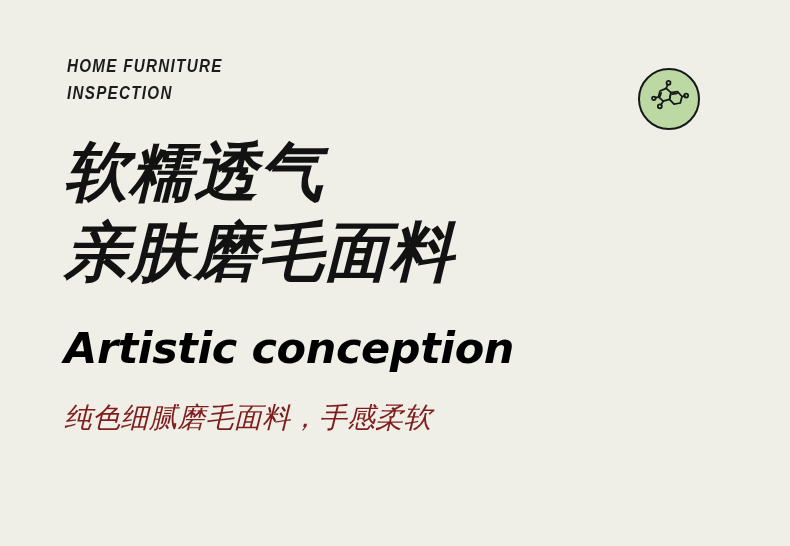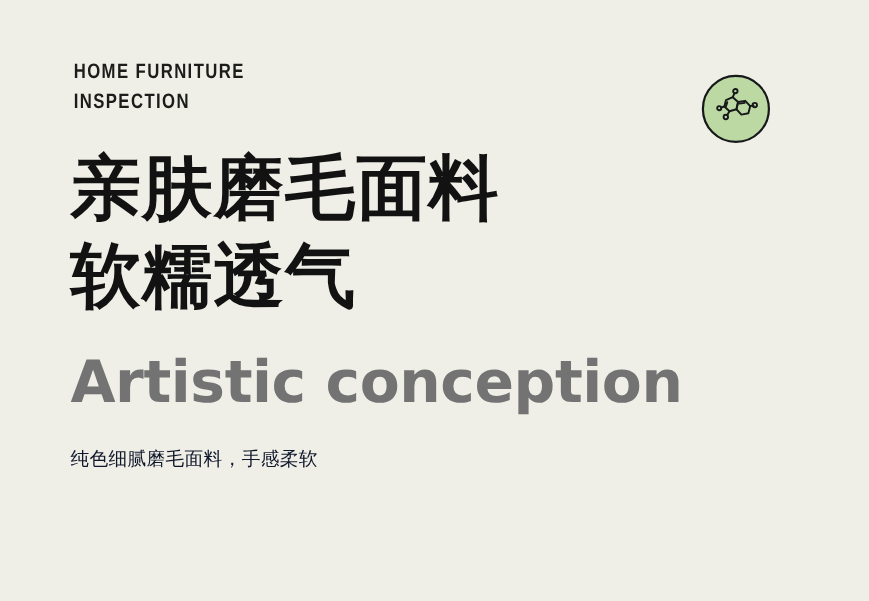--- a/index.html
+++ b/index.html
@@ -16,20 +16,21 @@
     position: relative;
     -webkit-font-smoothing: antialiased;
   }
 
   .poster {
     position: relative;
     width: 790px;
     height: 546px;
     background: #efefe7;
     box-sizing: border-box;
+    font-style: italic;
   }
 
   
   .eyebrow {
     position: absolute;
     left: 67px;
     top: 52px;
     width: 420px;
   }
   .eyebrow-line {
@@ -86,42 +87,42 @@
 
   
   .subtitle {
     position: absolute;
     left: 64px;
     top: 322px;
     width: 700px;
   }
   .subtitle-text {
     display: block;
-    color: #737373;
+    color: #000000;
     font-family: "DejaVu Sans", "Liberation Sans", sans-serif;
     font-weight: 700;
-    font-size: 53px;
+    font-size: 43px;
     line-height: 52px;
     letter-spacing: -0.4px;
     white-space: nowrap;
   }
 
   
   .body-copy {
     position: absolute;
     left: 64px;
     top: 398px;
     width: 700px;
   }
   .body-line {
     display: block;
-    color: #0f172a;
+    color: #7f1d1d;
     font-family: "DejaVu Sans", "Liberation Sans", sans-serif;
     font-weight: 400;
-    font-size: 17px;
+    font-size: 28px;
     line-height: 40px;
     letter-spacing: 0.3px;
     white-space: nowrap;
   }
 </style>
 </head>
 <body>
 
 <div class="poster">
 
@@ -150,22 +151,22 @@
         <path d="M39.6 21.0 L43.2 20.2"></path>
         <circle cx="44.6" cy="19.8" r="2.4"></circle>
 
         <path d="M11.4 21.4 L7.6 22.6"></path>
         <circle cx="5.8" cy="23.2" r="2.2"></circle>
       </svg>
     </span>
   </div>
 
   <div class="headline">
+    <span class="headline-line">软糯透气</span>
     <span class="headline-line">亲肤磨毛面料</span>
-    <span class="headline-line">软糯透气</span>
   </div>
 
   <div class="subtitle">
     <span class="subtitle-text">Artistic conception</span>
   </div>
 
   <div class="body-copy">
     <span class="body-line">纯色细腻磨毛面料，手感柔软</span>
   </div>
 

